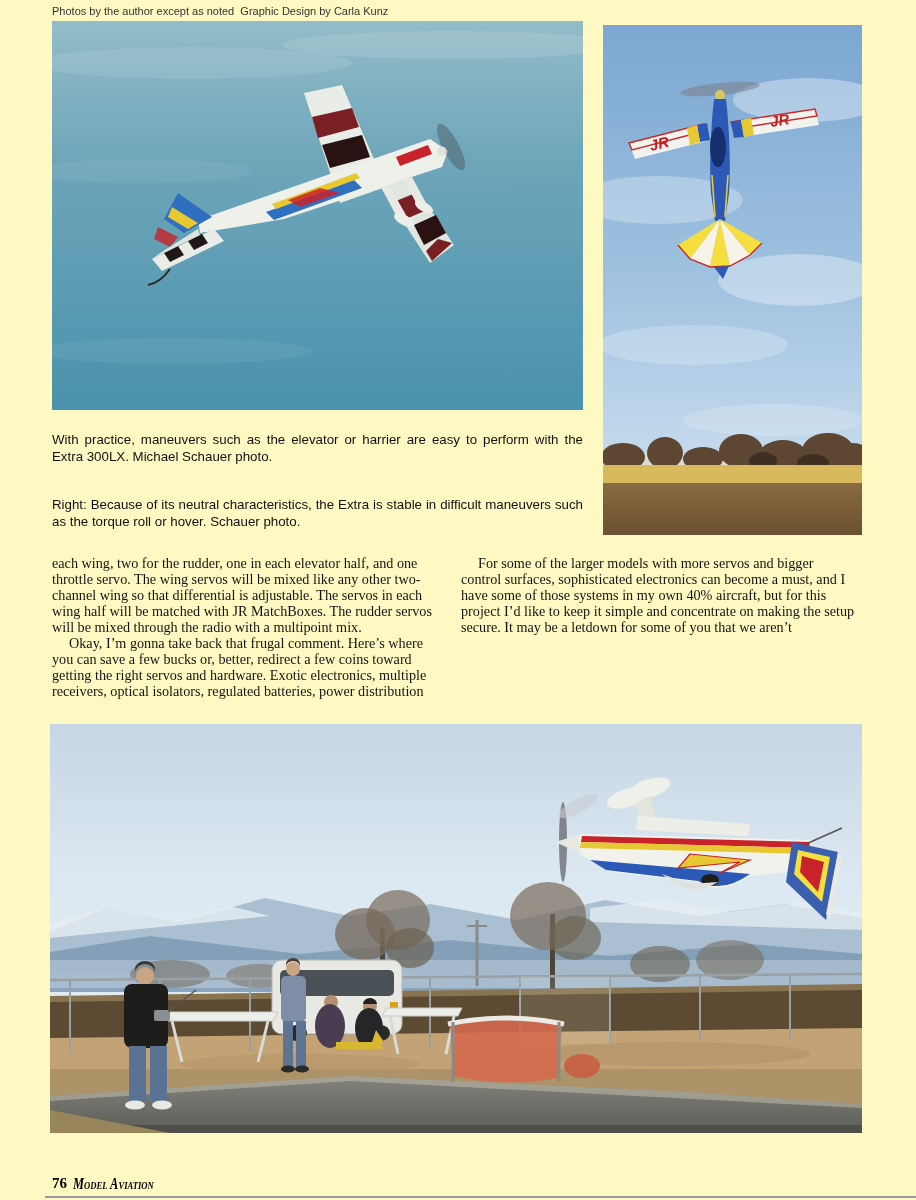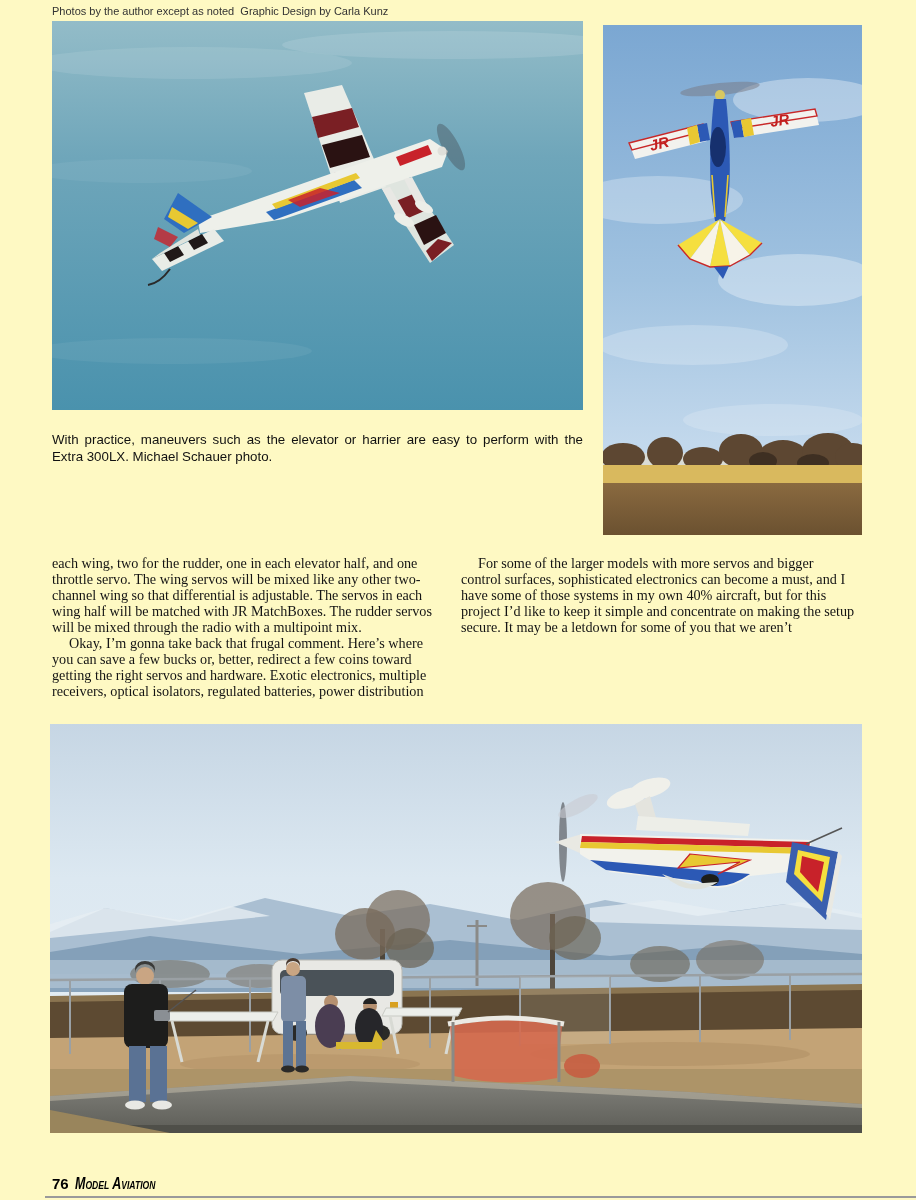--- a/index.html
+++ b/index.html
@@ -15,21 +15,21 @@
            line-height:16.5px;color:#111;text-align:justify;}
   #caption1{top:432px;}
   #caption2{top:497px;}
   #caption3{top:1149px;width:812px;text-align:left;}
   .col{position:absolute;top:555px;width:394px;font-family:Liberation Serif, serif;
        font-size:14.2px;line-height:16px;color:#141414;text-align:left;}
   #col-left{left:52px;}
   #col-right{left:461px;}
   .col p{margin:0;}
   .col p.indent{text-indent:17px;}
-  .footer{position:absolute;left:52px;top:1175px;color:#000;}
+  .footer{position:absolute;left:52px;top:1175px;color:#000;font-family:Liberation Serif, serif;}
   .page-num{font-weight:bold;font-size:15px;vertical-align:top;}
   .mag-title{display:inline-block;font-style:italic;font-weight:bold;font-size:16px;
              font-variant:small-caps;transform:scaleX(.78);transform-origin:left bottom;
              margin-left:6px;vertical-align:top;}
   .bottom-rule{position:absolute;left:45px;top:1196px;width:871px;height:2px;background:#9a9a9a;}
 </style>
 </head>
 <body>
 
 <div class="page">
@@ -156,20 +156,21 @@
           <path d="M0,0 L10,47 L30,36 Z" fill="#f7f3e8"></path>
           <path d="M0,0 L30,36 L42,24 Z" fill="#f5df3f"></path>
           <path d="M-42,26 L-30,40 L-10,48 L10,47 L30,36 L42,24" stroke="#c82828" stroke-width="1.4" fill="none"></path>
           <polygon points="-6,48 9,47 3,60" fill="#2c59b5"></polygon>
         </g>
       </g>
     </svg>
   </div>
 
   <div class="caption" id="caption1">With practice, maneuvers such as the elevator or harrier are easy to perform with the Extra 300LX. Michael Schauer photo.</div>
+  <div class="caption" id="caption2">Right: Because of its neutral characteristics, the Extra is stable in difficult maneuvers such as the torque roll or hover. Schauer photo.</div>
 
   <div class="col" id="col-left">
     <p>each wing, two for the rudder, one in each elevator half, and one throttle servo. The wing servos will be mixed like any other two-channel wing so that differential is adjustable. The servos in each wing half will be matched with JR MatchBoxes. The rudder servos will be mixed through the radio with a multipoint mix.</p>
     <p class="indent">Okay, I’m gonna take back that frugal comment. Here’s where you can save a few bucks or, better, redirect a few coins toward getting the right servos and hardware. Exotic electronics, multiple receivers, optical isolators, regulated batteries, power distribution</p>
   </div>
   <div class="col" id="col-right">
     <p class="indent">For some of the larger models with more servos and bigger control surfaces, sophisticated electronics can become a must, and I have some of those systems in my own 40% aircraft, but for this project I’d like to keep it simple and concentrate on making the setup secure. It may be a letdown for some of you that we aren’t</p>
   </div>
 
   <div class="photo" id="photo3">

